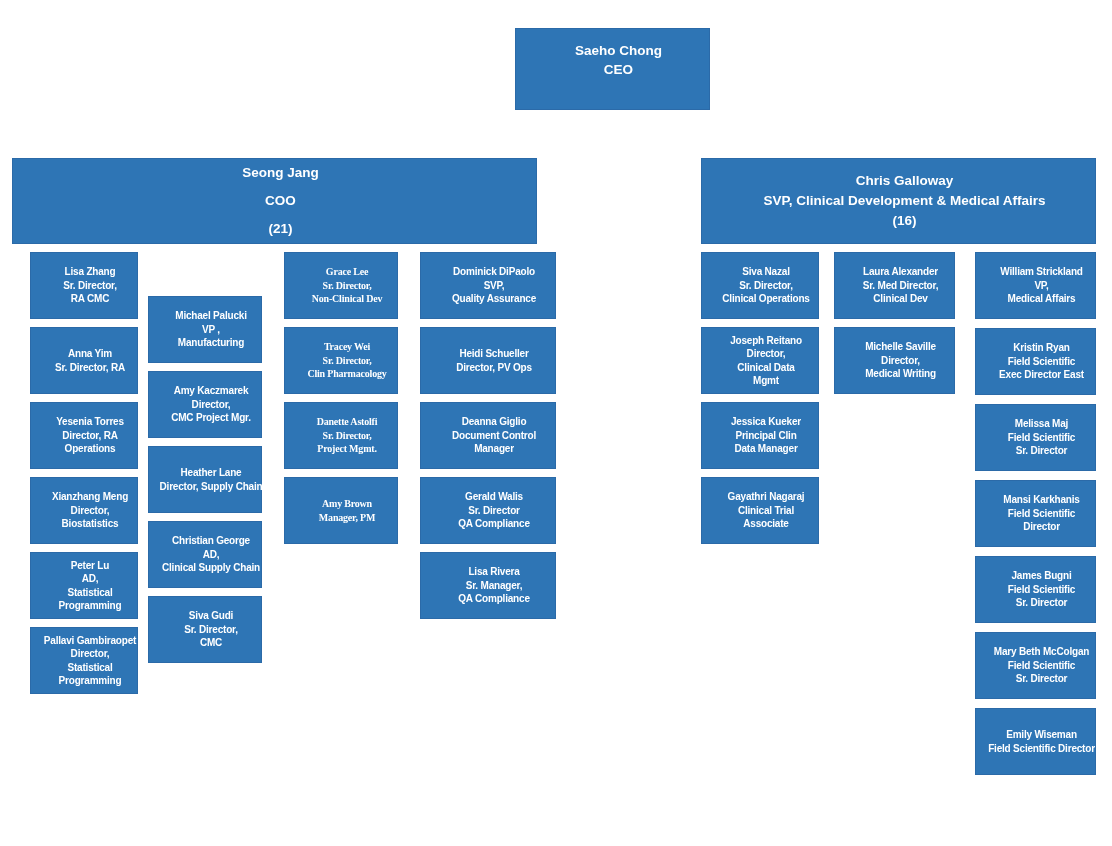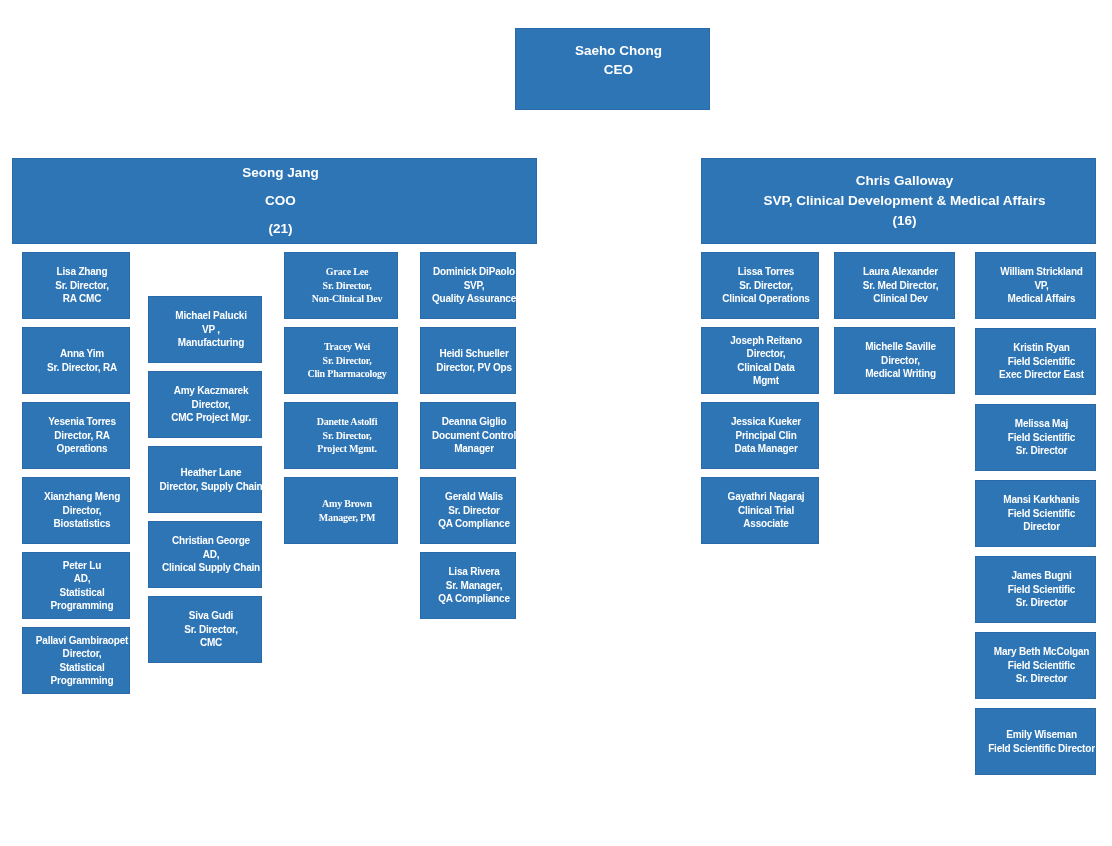--- a/index.html
+++ b/index.html
@@ -37,24 +37,24 @@
     font-size:13.5px; line-height:20px;
   }
   #bh0 { left:12px;  top:158px; width:525px;gap:8px; }
   #bh1 { left:701px; top:158px; width:395px; }
 
   
   .col {
     position:absolute; top:252px;
     display:flex; flex-direction:column; gap:8px;
   }
-  #b0c0 { left:22px;  width:108px;align-items:flex-end; }
+  #b0c0 { left:30px;  width:108px;align-items:flex-end; }
   #b0c1 { left:148px; width:114px;margin-top:44px; }
   #b0c2 { left:284px; width:114px;font-family:Liberation Serif, serif; }
-  #b0c3 { left:420px; width:96px; }
+  #b0c3 { left:420px; width:136px; }
   #b1c0 { left:701px; width:118px; }
   #b1c1 { left:834px; width:121px; }
   #b1c2 { left:975px; width:121px; gap:9px; }
 
   .person {
     flex:none; width:100%; height:67px;
     font-size:10px; line-height:13.5px; letter-spacing:-0.2px;
   }
 </style>
 </head>
@@ -180,21 +180,21 @@
         <div class="line">QA Compliance</div>
       </div>
       <div class="box person">
         <div class="line">Lisa Rivera</div>
         <div class="line">Sr. Manager,</div>
         <div class="line">QA Compliance</div>
       </div>
     </div>
   <div class="col" id="b1c0">
       <div class="box person">
-        <div class="line">Lissa Torres</div>
+        <div class="line">Siva Nazal</div>
         <div class="line">Sr. Director,</div>
         <div class="line">Clinical Operations</div>
       </div>
       <div class="box person">
         <div class="line">Joseph Reitano</div>
         <div class="line">Director,</div>
         <div class="line">Clinical Data</div>
         <div class="line">Mgmt</div>
       </div>
       <div class="box person">

